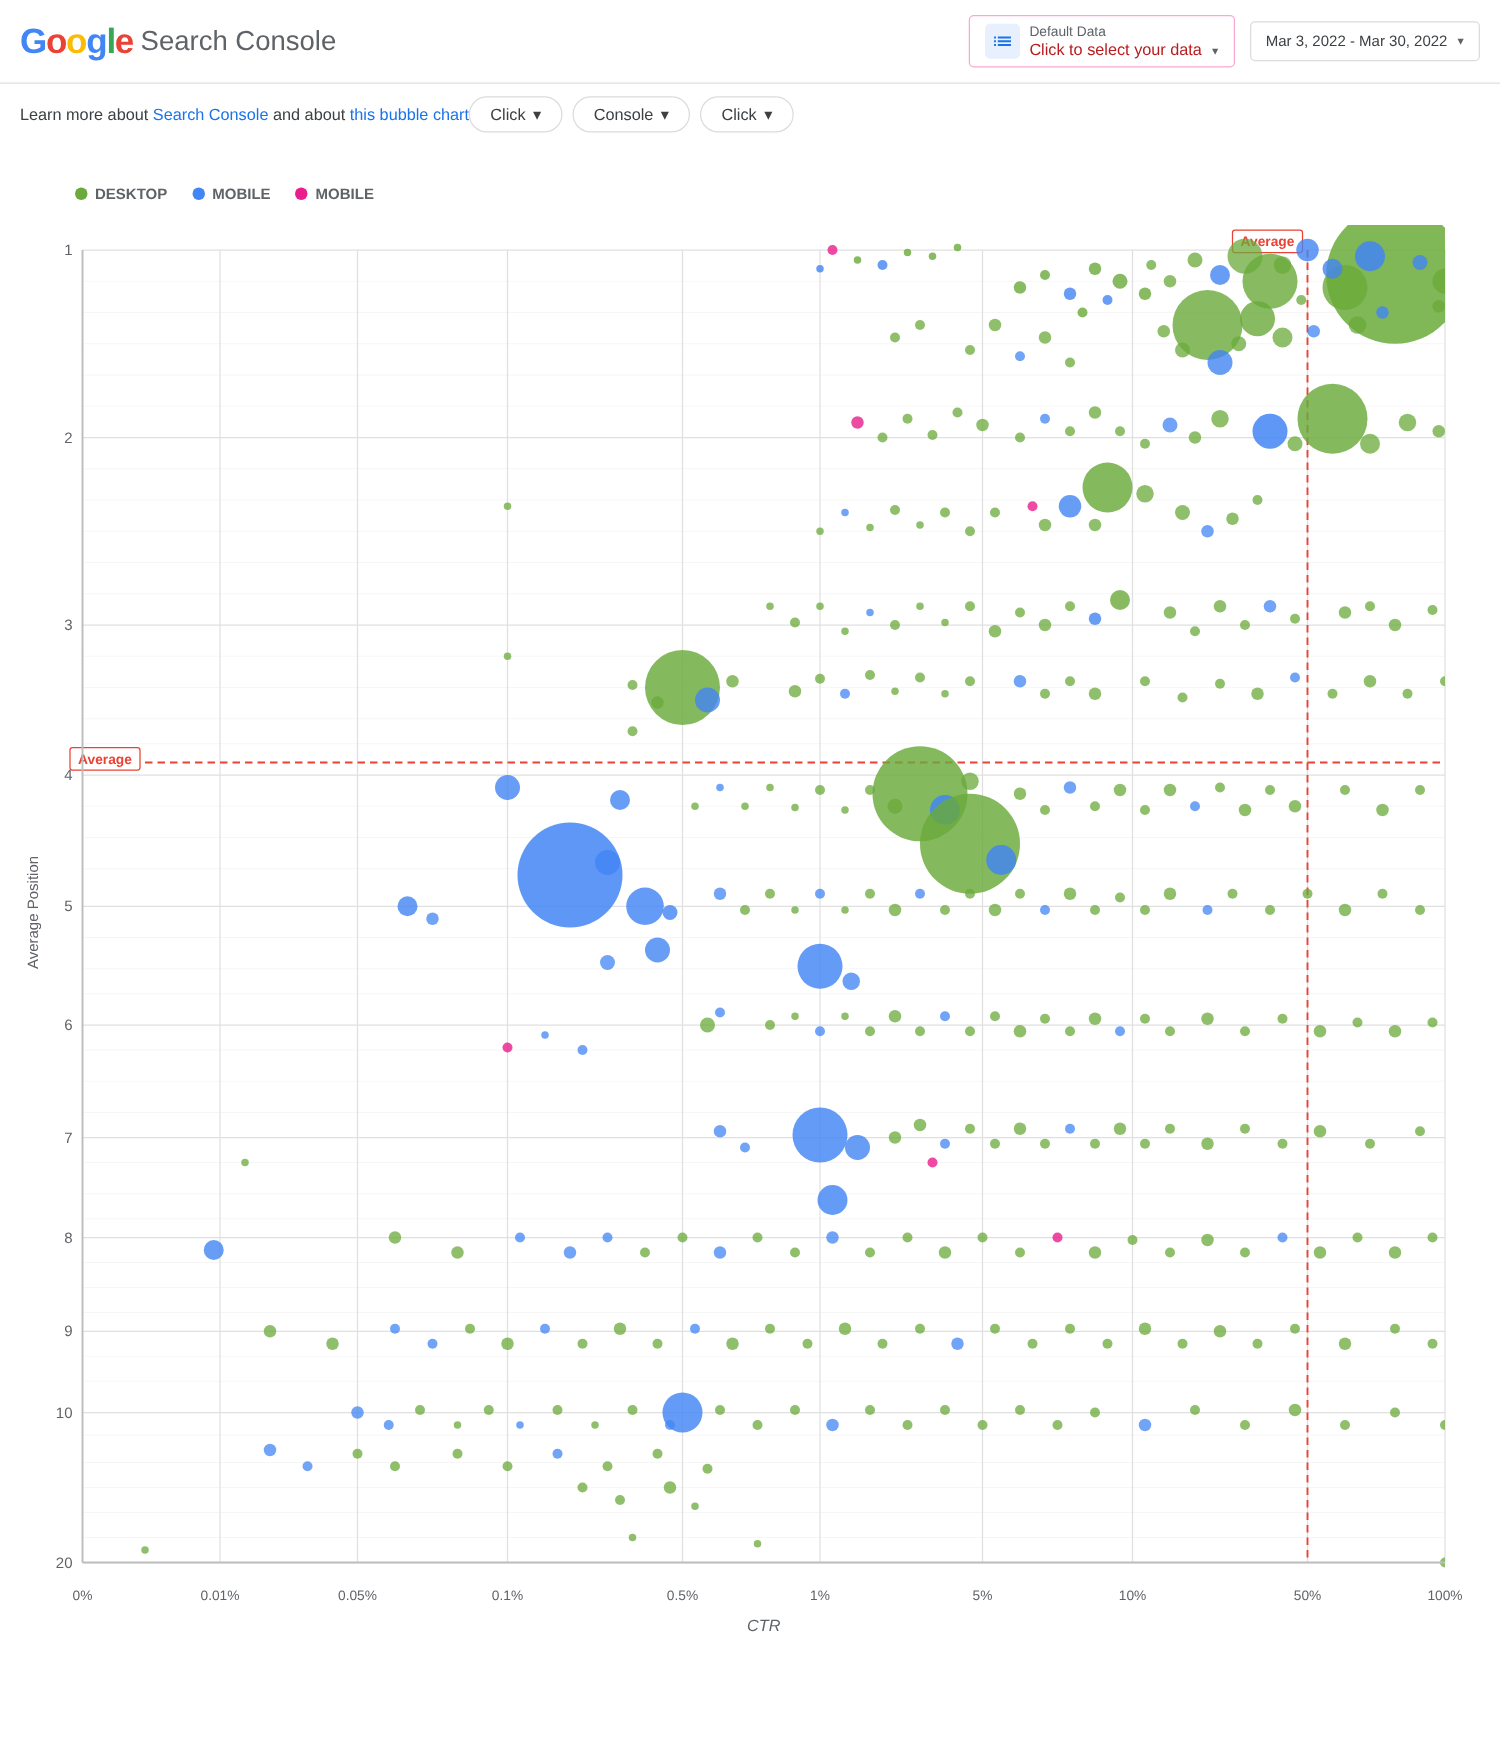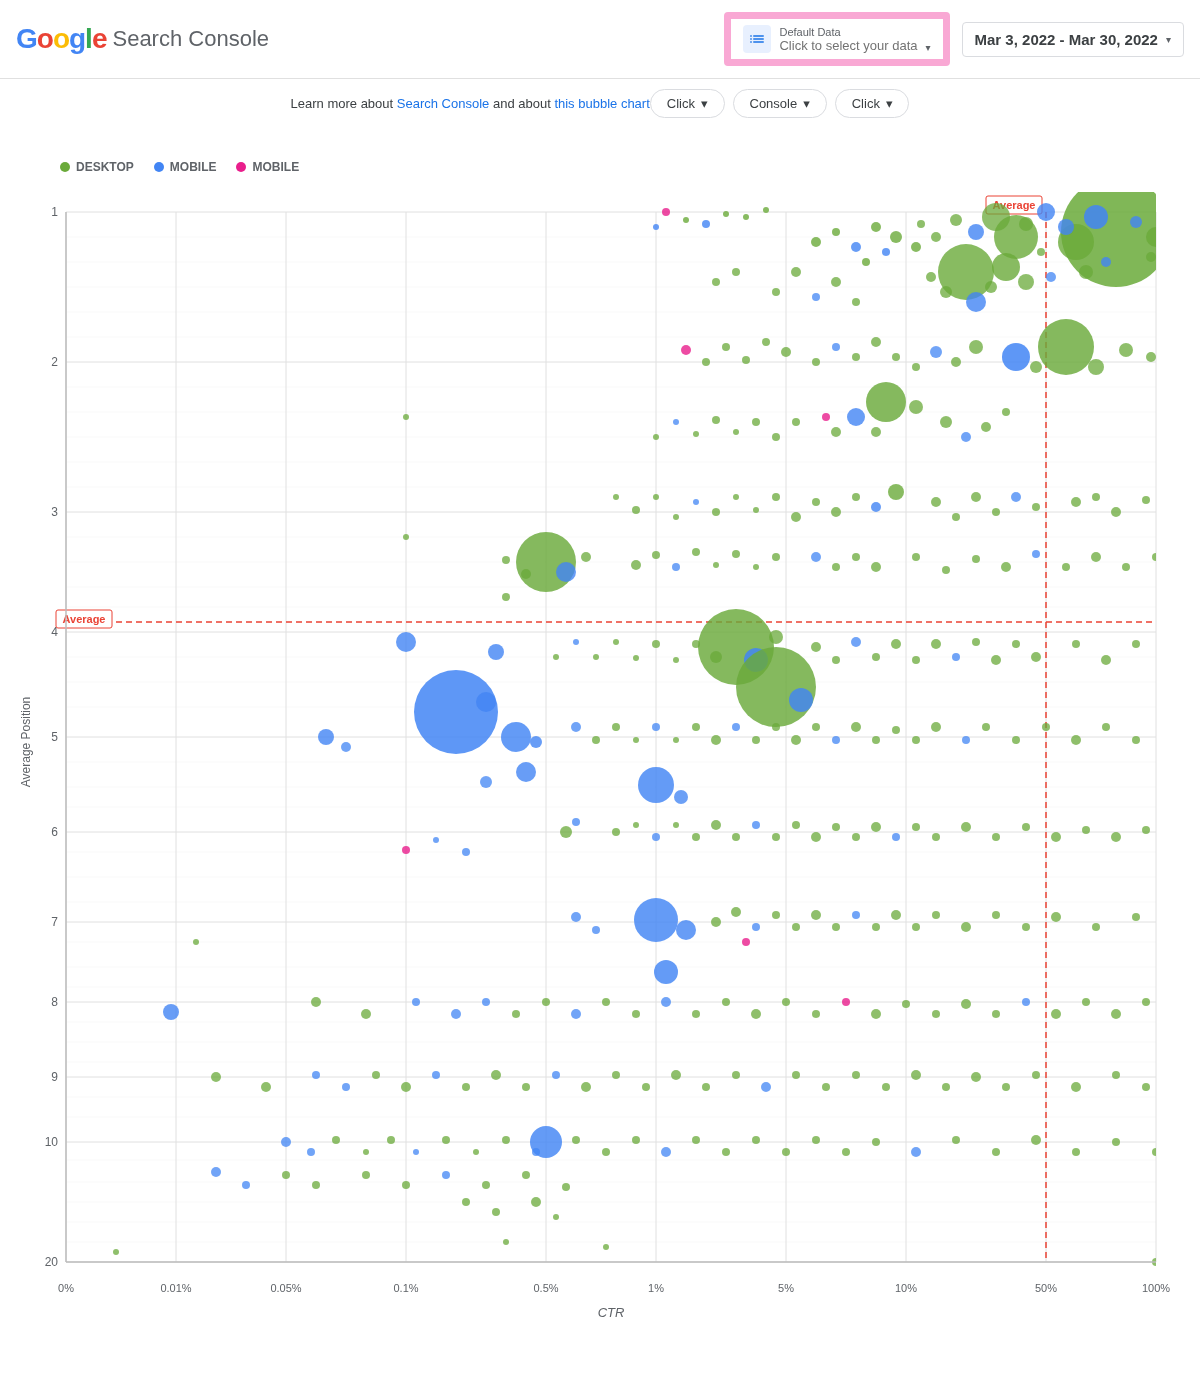--- a/index.html
+++ b/index.html
@@ -10,31 +10,31 @@
     .logo { display: flex; align-items: center; gap: 4px; }
     .logo-google { font-size: 28px; font-weight: 700; letter-spacing: -1px; }
     .logo-g { color: #4285F4; }
     .logo-o1 { color: #EA4335; }
     .logo-o2 { color: #FBBC05; }
     .logo-g2 { color: #4285F4; }
     .logo-l { color: #34A853; }
     .logo-e { color: #EA4335; }
     .logo-text { font-size: 22px; color: #5f6368; font-weight: 400; margin-left: 2px; }
     .header-controls { display: flex; align-items: center; gap: 12px; }
-    .data-selector { display: flex; align-items: flex-end; border: 7px solid #f9a8d4; border-radius: 4px; padding: 6px 12px; cursor: pointer; gap: 8px; background: #fff; }
+    .data-selector { display: flex; align-items: flex-end; border: 1px solid #f9a8d4; border-radius: 4px; padding: 6px 12px; cursor: pointer; gap: 8px; background: #fff; }
     .data-selector-icon { width: 28px; height: 28px; background: #e8f0fe; border-radius: 4px; display: flex; align-items: center; justify-content: center; }
     .data-selector-text { display: flex; flex-direction: column; }
     .data-selector-title { font-size: 11px; color: #5f6368; }
-    .data-selector-subtitle { font-size: 13px; color: #737373; }
+    .data-selector-subtitle { font-size: 13px; color: #b91c1c; }
     .dropdown-arrow { color: #5f6368; font-size: 10px; }
     .date-selector { display: flex; align-items: center; border: 1px solid #dadce0; border-radius: 4px; padding: 8px 12px; cursor: pointer; gap: 8px; background: #fff; }
-    .date-text { font-size: 15px; color: #3c4043; font-weight: bold; }
+    .date-text { font-size: 12px; color: #3c4043; }
 
     
-    .subheader { display: flex; align-items: center; justify-content: center; padding: 10px 16px; }
+    .subheader { display: flex; align-items: center; justify-content: flex-start; padding: 10px 16px; }
     .subheader-links { font-size: 13px; color: #3c4043; }
     .subheader-links a { color: #1a73e8; text-decoration: none; }
     .filter-controls { display: flex; gap: 8px; }
     .filter-btn { display: flex; align-items: center; border: 1px solid #dadce0; border-radius: 20px; padding: 6px 16px; cursor: pointer; gap: 6px; background: #fff; font-size: 13px; color: #3c4043; }
 
     
     .legend { display: flex; align-items: center; gap: 20px; padding: 8px 60px; margin-top: 24px; }
     .legend-item { display: flex; align-items: center; gap: 6px; font-size: 12px; color: #5f6368; font-weight: 600; }
     .legend-dot { width: 10px; height: 10px; border-radius: 50%; }
 

